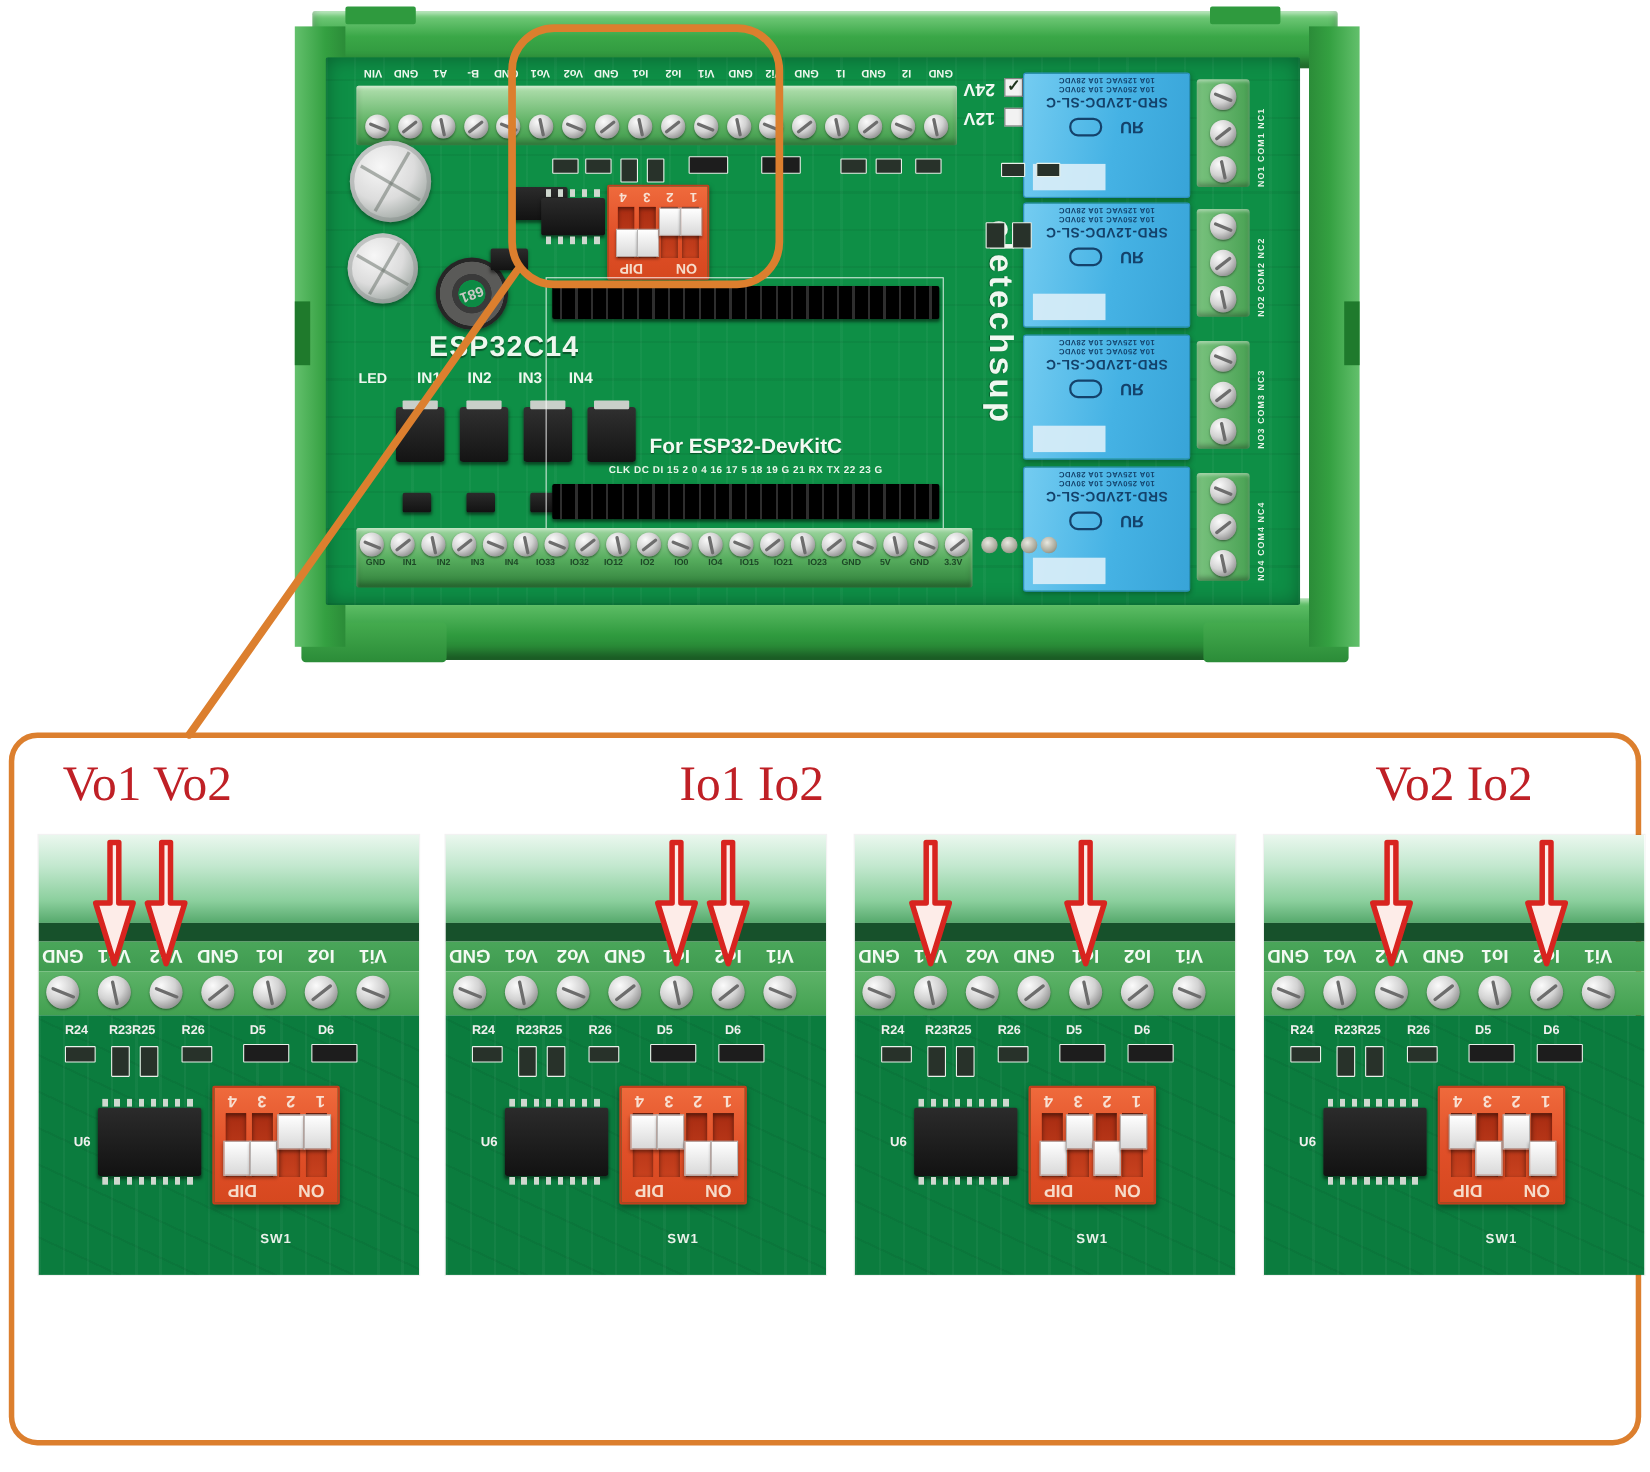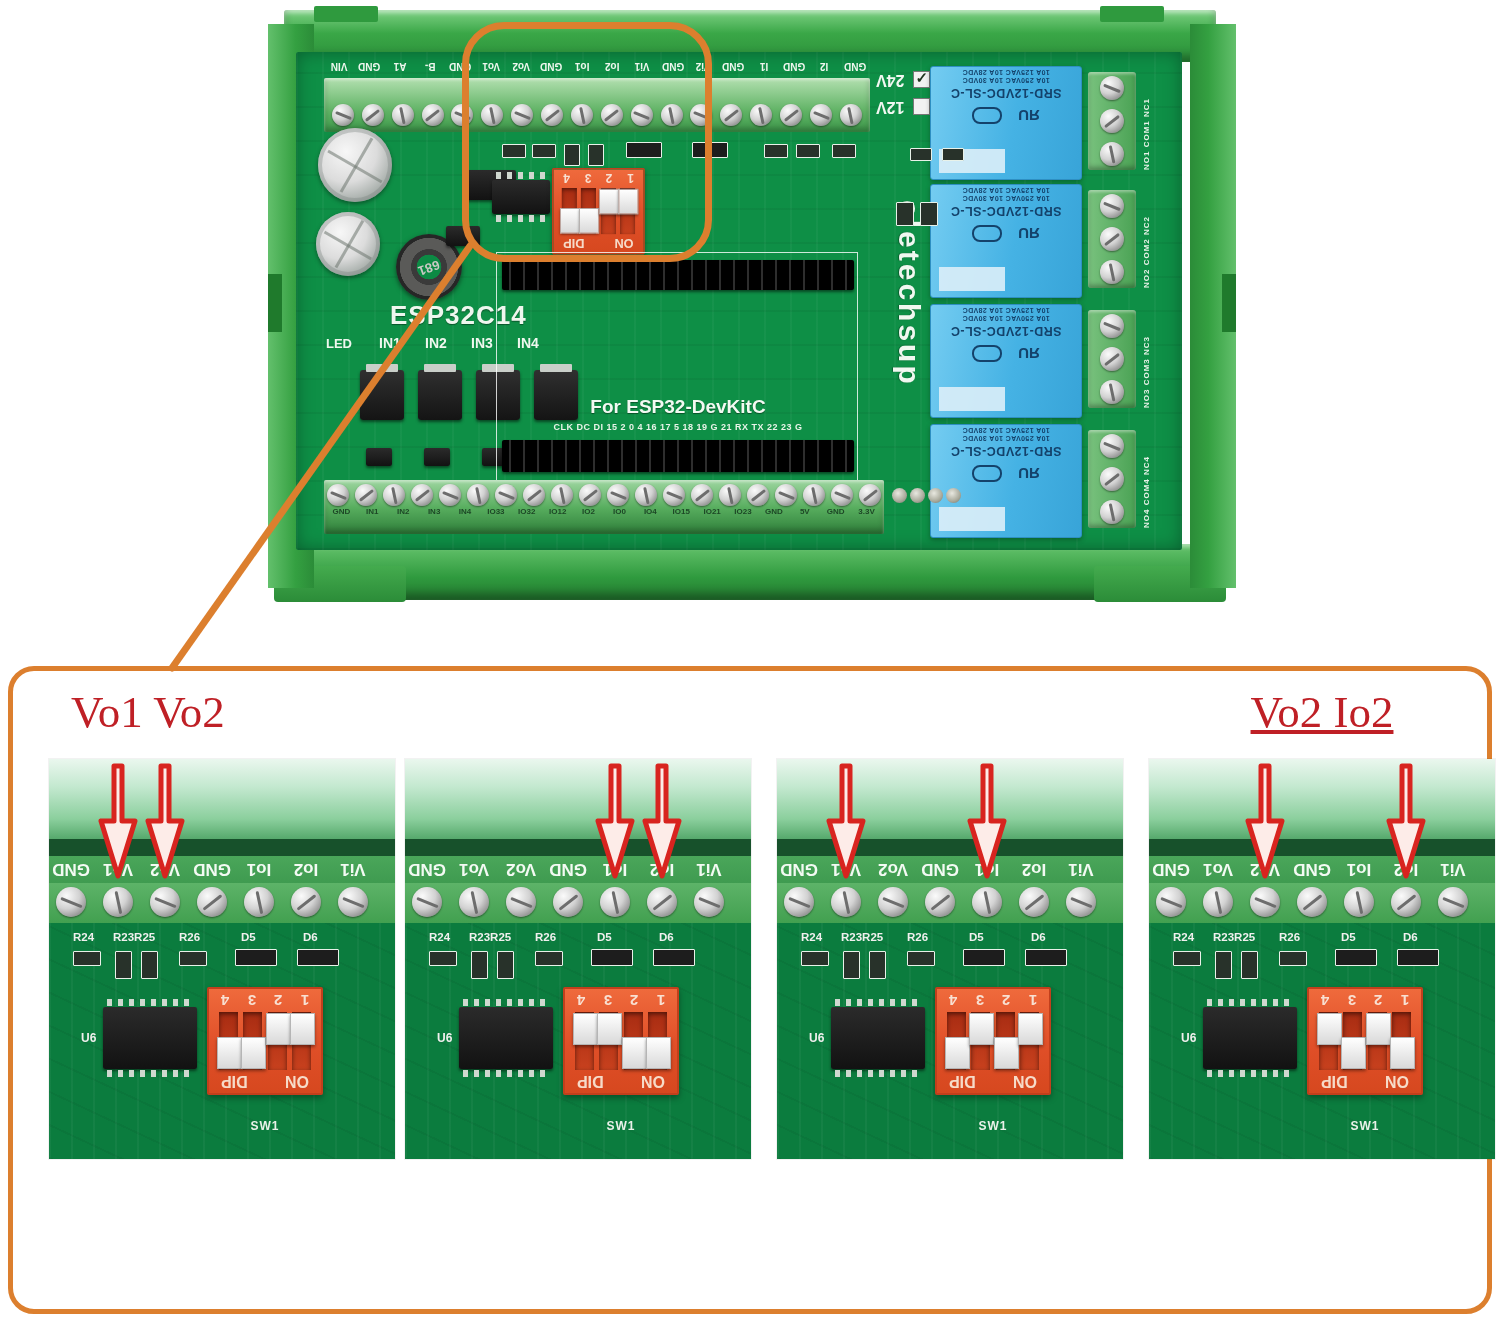--- a/index.html
+++ b/index.html
@@ -117,21 +117,21 @@
   #dip-highlight{position:absolute;left:462px;top:22px;width:236px;height:226px;border:7px solid #dc7f2e;border-radius:42px;z-index:6;}
   #connector-svg{position:absolute;left:0;top:0;z-index:5;pointer-events:none;}
 
   
   #callout{position:absolute;left:8px;top:666px;width:1484px;height:648px;border:5px solid #dc7f2e;border-radius:26px;background:#fff;box-sizing:border-box;}
   .panel{position:absolute;width:346px;height:575px;top:10px;}
   .panel-header{height:68px;font-family:"Liberation Serif",serif;font-size:45px;color:#bf2026;line-height:62px;white-space:nowrap;}
   .panel:nth-child(1) .panel-header{text-align:left;padding-left:22px;}
   .panel:nth-child(2) .panel-header{text-align:right;padding-right:2px;}
   .panel:nth-child(3) .panel-header{text-align:center;}
-  .panel:nth-child(4) .panel-header{text-align:center;text-decoration:underline;}
+  .panel:nth-child(4) .panel-header{text-align:center;}
   .panel-img{position:absolute;left:0;top:78px;width:346px;height:400px;overflow:hidden;box-shadow:0 0 0 1px rgba(0,0,0,.05);}
   .band-light{position:absolute;left:0;top:0;width:100%;height:80px;
               background:linear-gradient(#eaf7ee,#c3e8cf 35%,#8bcf9d 75%,#56a96c);}
   .band-dark{position:absolute;left:0;top:80px;width:100%;height:17px;background:#17512b;}
   .band-label{position:absolute;left:0;top:97px;width:100%;height:27px;background:linear-gradient(#4aa65a,#3f9b50);}
   .term-label{position:absolute;top:3px;width:46px;text-align:center;font-size:17px;font-weight:bold;color:#f3faf3;transform:rotate(180deg);}
   .band-screws{position:absolute;left:0;top:124px;width:100%;height:40px;background:linear-gradient(#5db368,#42a050);}
   .panel-img .screw{position:absolute;top:128px;}
   .panel-pcb{position:absolute;left:0;top:164px;width:100%;height:236px;background:#0b7c3e;
              background-image:repeating-linear-gradient(90deg,rgba(255,255,255,.04) 0 2px,transparent 2px 22px),
@@ -421,21 +421,21 @@
     </div>
   </div>
 
   <div id="dip-highlight"></div>
   <svg id="connector-svg" width="1500" height="1338">
     <line x1="470" y1="246" x2="172" y2="668" stroke="#dc7f2e" stroke-width="7" stroke-linecap="round"></line>
   </svg>
 
   <div id="callout">
     <div id="panels-mount">
-        <div class="panel" style="left: 36px;">
+        <div class="panel" style="left: 22px;">
           <div class="panel-header">Vo1 Vo2</div>
           <div class="panel-img">
             <div class="band-light"></div>
             <div class="band-dark"></div>
             <div class="band-label">
               <span class="term-label" style="left: -1px;">GND</span>
               <span class="term-label" style="left: 46px;">Vo1</span>
               <span class="term-label" style="left: 93px;">Vo2</span>
               <span class="term-label" style="left: 140px;">GND</span>
               <span class="term-label" style="left: 187px;">Io1</span>
@@ -499,20 +499,21 @@
                     <span>DIP</span>
                     <span>ON</span>
                   </div>
                 </div>
               </div>
               <div class="sw-ref" style="left: 158px; top: 196px; width: 116px;">SW1</div>
             </div>
           </div>
         </div>
         <div class="panel" style="left: 392px;">
+          <div class="panel-header">Io1 Io2</div>
           <div class="panel-img">
             <div class="band-light"></div>
             <div class="band-dark"></div>
             <div class="band-label">
               <span class="term-label" style="left: -1px;">GND</span>
               <span class="term-label" style="left: 46px;">Vo1</span>
               <span class="term-label" style="left: 93px;">Vo2</span>
               <span class="term-label" style="left: 140px;">GND</span>
               <span class="term-label" style="left: 187px;">Io1</span>
               <span class="term-label" style="left: 234px;">Io2</span>

